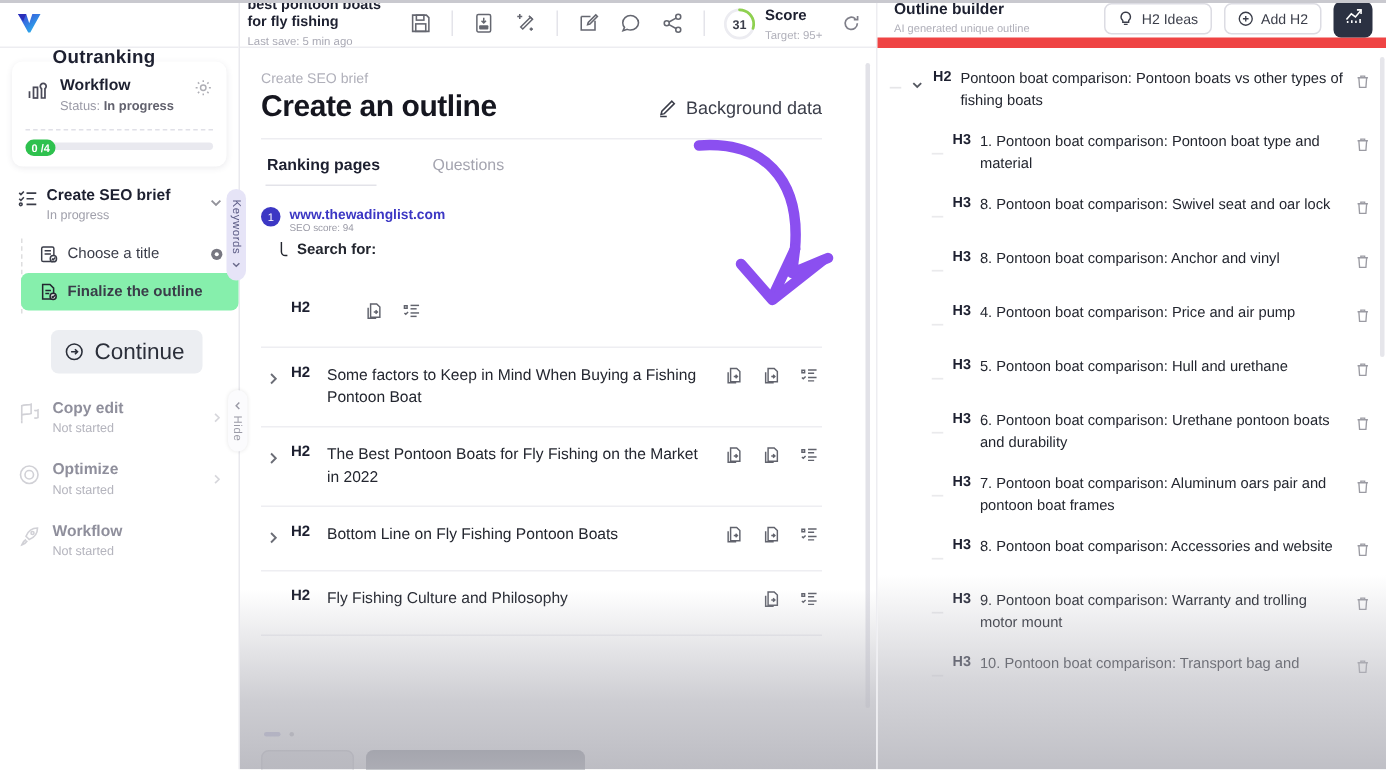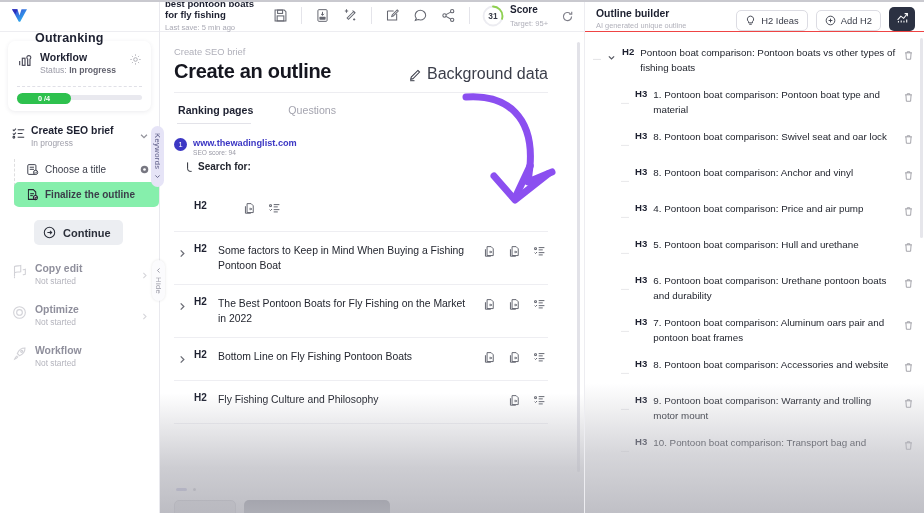--- a/index.html
+++ b/index.html
@@ -41,21 +41,21 @@
   .wf-title { font-size: 10.5px; font-weight: bold; color: #1d2030; line-height: 13px; }
   .wf-status { font-size: 8.6px; color: #9a9aa6; margin-top: 1px; line-height: 11px; }
   .wf-status b { color: #62626e; font-weight: bold; }
   .gear { width: 13px; height: 13px; flex: 0 0 13px; opacity: .55; margin-top: 1px; }
   .wf-divider { border-top: 1px dashed #e0e0e7; margin: 10px 0 8px 0; }
   .progress-wrap { position: relative; height: 7px; }
   .progress-track { height: 5px; background: #e9e9ef; border-radius: 3px; margin-top: 1px; }
   .progress-badge {
     position: absolute; left: 0; top: -2px;
     background: #2ec14e; color: #fff; font-size: 7.3px; font-weight: bold;
-    border-radius: 6px; padding: 1px 21px; line-height: 9px;
+    border-radius: 6px; padding: 1px 4px; line-height: 9px;
   }
 
   .step-group { margin-top: 14px; padding-left: 12px; position: relative; }
   .step-head { display: flex; align-items: flex-start; gap: 6px; padding-right: 10px; }
   .step-head .si { width: 13px; height: 13px; flex: 0 0 13px; margin-top: 1px; }
   .step-head-title { font-size: 10.4px; font-weight: bold; color: #1d2030; line-height: 12px; }
   .step-head-sub { font-size: 8.4px; color: #a0a0ab; margin-top: 1px; }
   .chev-d { width: 10px; height: 10px; margin-left: auto; margin-top: 2px; opacity: .6; }
 
   .substeps { margin-top: 9px; position: relative; padding-left: 2px; }
@@ -69,21 +69,21 @@
     font-size: 10px; color: #3a3d49; position: relative;
   }
   .substep.active { background: #86efac; font-weight: bold; }
   .substep .ic { width: 13px; height: 13px; flex: 0 0 13px; }
   .substep .dot-badge { margin-left: auto; width: 9px; height: 9px; opacity: .75; }
 
   .continue-btn {
     display: inline-flex; align-items: center; gap: 7px;
     margin: 13px 0 0 20px; padding: 6px 12px 6px 9px;
     background: #eceef2; border-radius: 5px;
-    font-size: 11px; font-weight: bold; color: #2b2f3a; cursor: pointer;
+    font-size: 15px; font-weight: normal; color: #2b2f3a; cursor: pointer;
   }
   .continue-btn .ic { width: 13px; height: 13px; }
 
   .stage {
     display: flex; align-items: flex-start; gap: 8px;
     padding: 0 10px 0 12px; margin-top: 18px;
   }
   .stage .sic { width: 15px; height: 15px; flex: 0 0 15px; opacity: .45; margin-top: 1px; }
   .stage-title { font-size: 10.4px; font-weight: bold; color: #8f8f9c; line-height: 12px; }
   .stage-sub { font-size: 8.4px; color: #b4b4bd; margin-top: 1px; }
@@ -127,21 +127,21 @@
 
   .editor-outer { flex: 1 1 auto; position: relative; background: #fff; overflow: hidden; }
   .editor {
     position: absolute; inset: 0 12px 0 0;
     padding: 14px 24px 0 14px;
     overflow: hidden;
   }
   .crumb { font-size: 9.4px; color: #b0b0ba; }
   .page-head { display: flex; align-items: flex-start; justify-content: space-between; margin-top: 3px; }
   .page-title { font-size: 20px; font-weight: bold; letter-spacing: -.3px; color: #15161f; }
-  .bg-data { display: flex; align-items: center; gap: 6px; font-size: 16px; color: #3b3e4a; cursor: pointer; margin-top: 5px; justify-content: flex-end; }
+  .bg-data { display: flex; align-items: center; gap: 6px; font-size: 12px; color: #3b3e4a; cursor: pointer; margin-top: 5px; justify-content: flex-end; }
   .bg-data .ic { width: 13px; height: 13px; }
 
   .hr { border-top: 1px solid #ededf1; margin: 9px 0 0 0; }
   .tabs { display: flex; gap: 35px; padding: 11px 0 0 4px; position: relative; }
   .tab { font-size: 10.6px; color: #a4a4af; cursor: pointer; padding-bottom: 8px; }
   .tab.active { color: #1d2030; font-weight: bold; }
   .tab-underline { position: absolute; left: 3px; bottom: 0; width: 74px; height: 1px; background: #e3e3e9; }
 
   .rank-row { margin-top: 14px; display: flex; align-items: flex-start; gap: 6px; }
   .rank-badge {
@@ -188,22 +188,22 @@
   
   .arrow-svg { position: absolute; left: 300px; top: 58px; width: 130px; height: 135px; z-index: 25; pointer-events: none; }
 
   
   .rpanel {
     width: 340px; flex: 0 0 340px; height: 513px;
     background: #fff; border-left: 1px solid #ededf1;
     display: flex; flex-direction: column; position: relative;
   }
   .rp-head {
-    height: 32px; flex: 0 0 32px; display: flex; align-items: flex-end;
-    padding: 0 9px 0 11px; border-bottom: 1px solid #ef4444; gap: 8px;
+    height: 32px; flex: 0 0 32px; display: flex; align-items: center;
+    padding: 0 9px 0 11px; border-bottom: 7px solid #ef4444; gap: 8px;
   }
   .rp-titles { flex: 1 1 auto; line-height: 11px; }
   .rp-title { font-size: 10.4px; font-weight: bold; color: #1d2030; }
   .rp-sub { font-size: 7.4px; color: #b0b0ba; margin-top: 1px; }
   .rp-btn {
     display: inline-flex; align-items: center; gap: 5px;
     border: 1px solid #dcdce3; border-radius: 5px;
     padding: 4px 8px; font-size: 9.4px; color: #3b3e4a; cursor: pointer; background: #fff;
   }
   .rp-btn .ic { width: 11px; height: 11px; }

